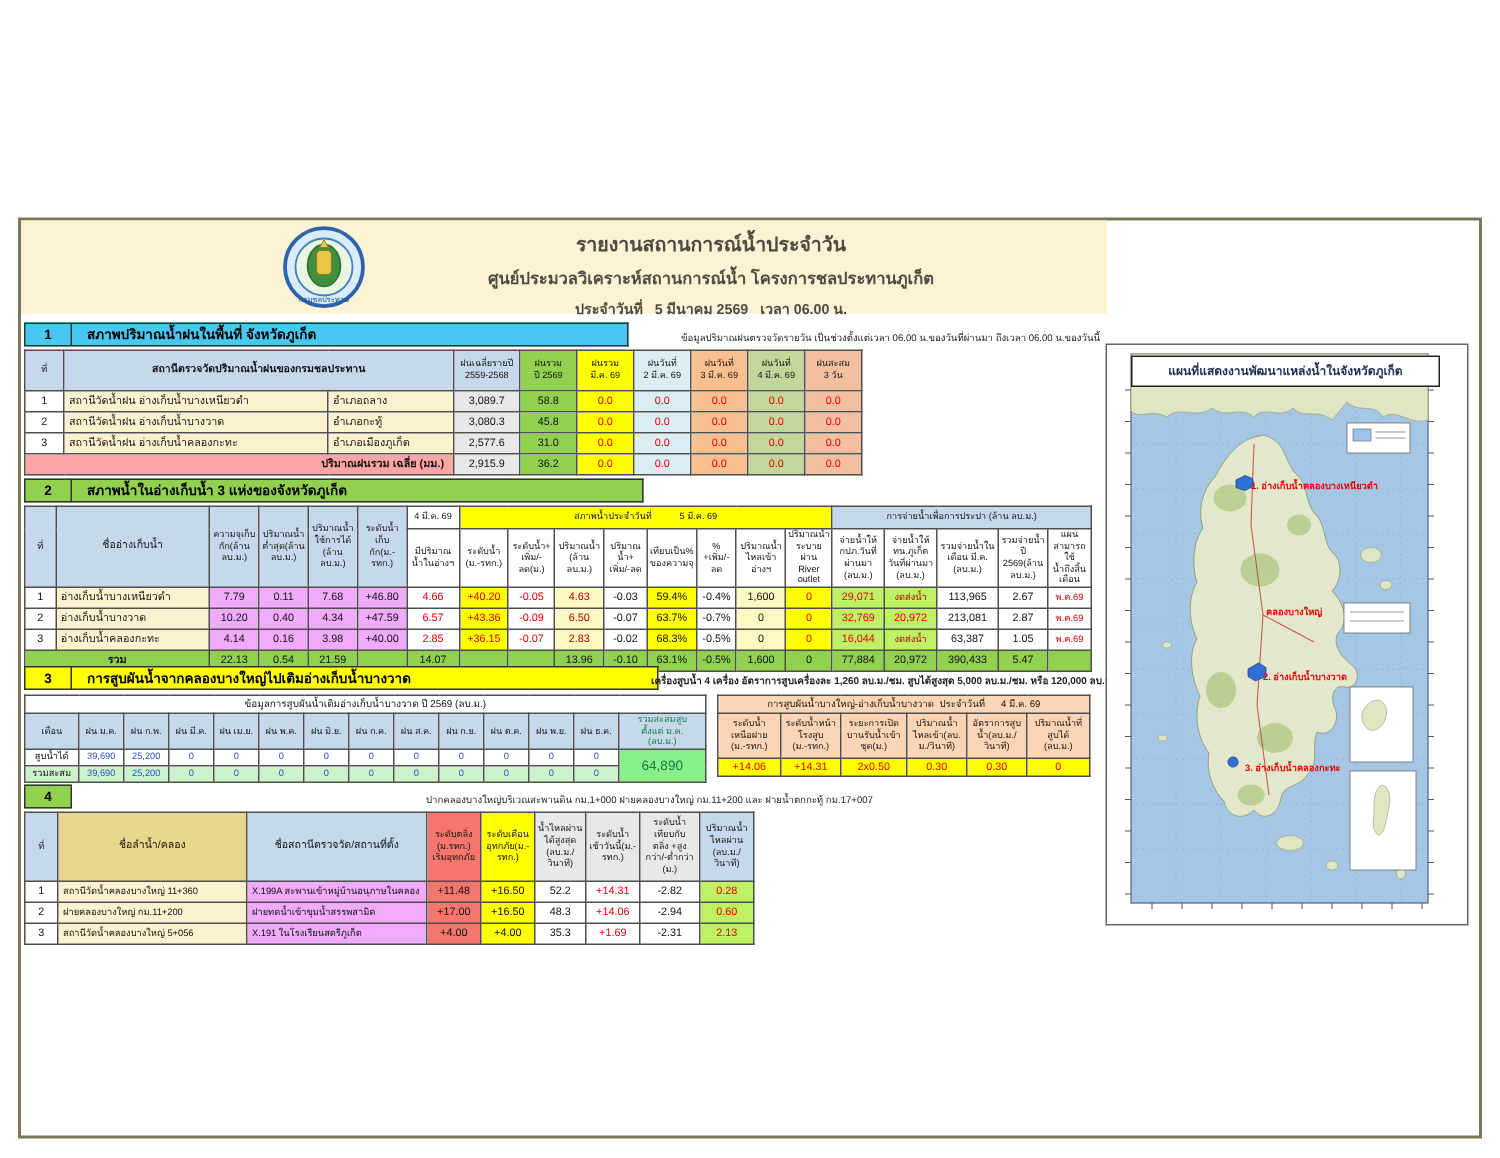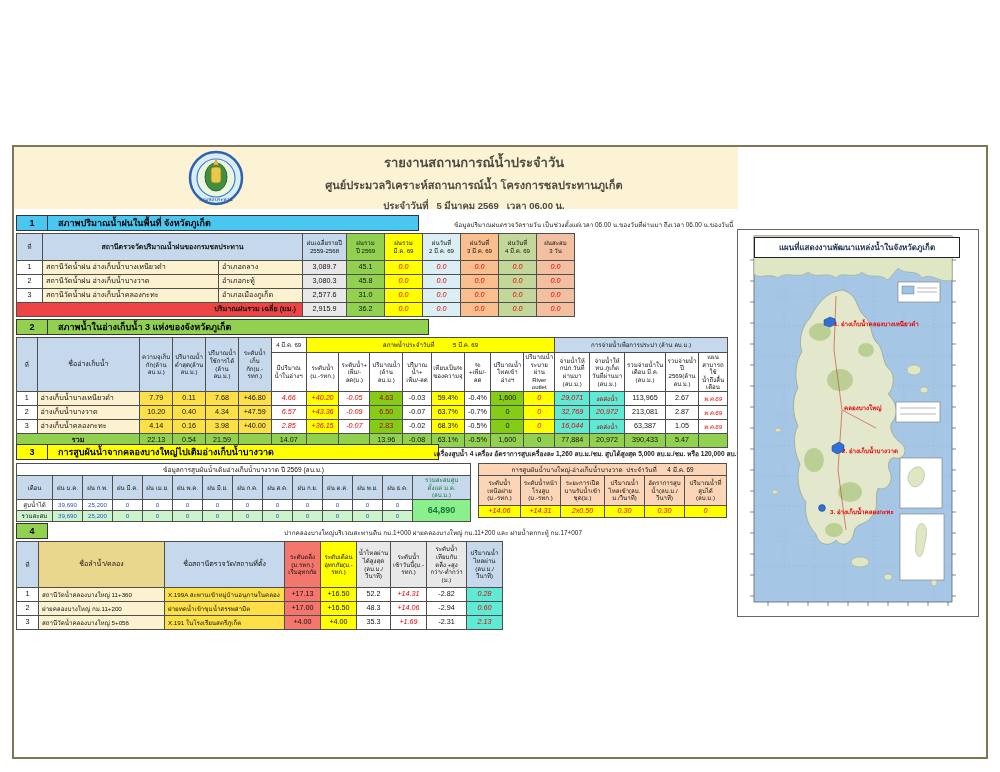--- a/index.html
+++ b/index.html
@@ -21,29 +21,29 @@
   .yellowbg{background:#ffff00;}
   .note{position:absolute;font-size:6.4px;color:#222;white-space:nowrap;}
   
   table{border-collapse:collapse;table-layout:fixed;position:absolute;background:#fff;}
   td,th{border:1px solid #4e4e4e;overflow:hidden;padding:0 1px;text-align:center;vertical-align:middle;color:#111;}
   th{font-weight:normal;font-size:6.1px;line-height:1.25;white-space:pre-line;}
   td{font-size:7.2px;line-height:1.15;white-space:nowrap;}
   .ln{text-align:left;padding-left:3px;}
   .bold{font-weight:bold;}
   .f6{font-size:6.2px;}
-  .f9{font-size:9px;font-weight:bold;}
+  .f9{font-size:9px;font-weight:normal;}
   
-  .cB{background:#c6d9ec;} .cCell{background:#fde047;} .cG{background:#92d050;}
+  .cB{background:#c6d9ec;} .cCell{background:#f0abfc;} .cG{background:#92d050;}
   .cY{background:#ffff00;} .cC{background:#daeef3;} .cO{background:#fabf8f;}
   .cLG{background:#c4d79b;} .cS{background:#f2c0a1;} .cCr{background:#fdf2d0;}
-  .cP{background:#84cc16;} .cLB{background:#5eead4;} .cPe{background:#fbd5b5;}
+  .cP{background:#fef9c3;} .cLB{background:#bef264;} .cPe{background:#fbd5b5;}
   .cRd{background:#f4766d;} .cK{background:#e9d78d;} .cM{background:#ccf3cc;}
-  .cBM{background:#8bf08b;} .cGy{background:#e8e8e8;} .cCy{background:#ef4444;}
-  .tr{color:#e60000;font-style:italic;} .tb{color:#2b50c8;} .tdr{color:#b00000;} .tg{color:#157a3c;}
+  .cBM{background:#8bf08b;} .cGy{background:#e8e8e8;} .cCy{background:#fca5a5;}
+  .tr{color:#e60000;} .tb{color:#2b50c8;} .tdr{color:#b00000;} .tg{color:#157a3c;}
   .h26 th{height:26px;} .r13 td{height:13px;}
   .t2 thead tr.g th{height:14px;} 
   
   .map{position:absolute;left:723px;top:82px;width:240px;height:386px;border:1px solid #666;background:#fff;}
   .map-title{position:absolute;left:16px;top:7px;width:202px;border:1px solid #222;background:#fff;
     font-size:8px;font-weight:bold;color:#1c2f52;text-align:center;padding:3px 1px;z-index:2;}
   .map svg{position:absolute;left:0;top:0;}
 </style>
 </head>
 <body>
@@ -107,21 +107,21 @@
           <th class="cS">ฝนสะสม
 3 วัน</th>
         </tr>
       </thead>
       <tbody>
         <tr>
           <td>1</td>
             <td class="ln cCr">สถานีวัดน้ำฝน อ่างเก็บน้ำบางเหนียวดำ</td>
             <td class="ln cCr">อำเภอถลาง</td>
           <td class="cGy">3,089.7</td>
-            <td class="cG">45.1</td>
+            <td class="cG">58.8</td>
             <td class="cY tr">0.0</td>
           <td class="cC tr">0.0</td>
             <td class="cO tr">0.0</td>
             <td class="cLG tr">0.0</td>
             <td class="cS tr">0.0</td>
         </tr>
         <tr>
           <td>2</td>
             <td class="ln cCr">สถานีวัดน้ำฝน อ่างเก็บน้ำบางวาด</td>
             <td class="ln cCr">อำเภอกะทู้</td>
@@ -314,21 +314,21 @@
         <tr>
           <td class="cG bold" colspan="2">รวม</td>
           <td class="cG">22.13</td>
             <td class="cG">0.54</td>
             <td class="cG">21.59</td>
             <td class="cG"></td>
           <td class="cG">14.07</td>
             <td class="cG"></td>
             <td class="cG"></td>
           <td class="cG">13.96</td>
-            <td class="cG">-0.08</td>
+            <td class="cG">-0.10</td>
             <td class="cG">63.1%</td>
           <td class="cG">-0.5%</td>
             <td class="cG">1,600</td>
             <td class="cG">0</td>
           <td class="cG">77,884</td>
             <td class="cG">20,972</td>
             <td class="cG">390,433</td>
           <td class="cG">5.47</td>
             <td class="cG"></td>
         </tr>
@@ -500,21 +500,21 @@
 ไหลผ่าน
 (ลบ.ม./
 วินาที)</th>
         </tr>
       </thead>
       <tbody class="r13">
         <tr>
           <td>1</td>
             <td class="ln cCr f6">สถานีวัดน้ำคลองบางใหญ่ 11+360</td>
             <td class="ln cCell f6">X.199A สะพานเข้าหมู่บ้านอนุภาษในคลอง</td>
-          <td class="cRd">+17.13</td>
+          <td class="cRd">+11.48</td>
             <td class="cY">+16.50</td>
             <td>52.2</td>
           <td class="tr">+14.31</td>
             <td>-2.82</td>
             <td class="cLB tr">0.28</td>
         </tr>
         <tr>
           <td>2</td>
             <td class="ln cCr f6">ฝายคลองบางใหญ่ กม.11+200</td>
             <td class="ln cCell f6">ฝายทดน้ำเข้าขุมน้ำสรรพสามิต</td>

